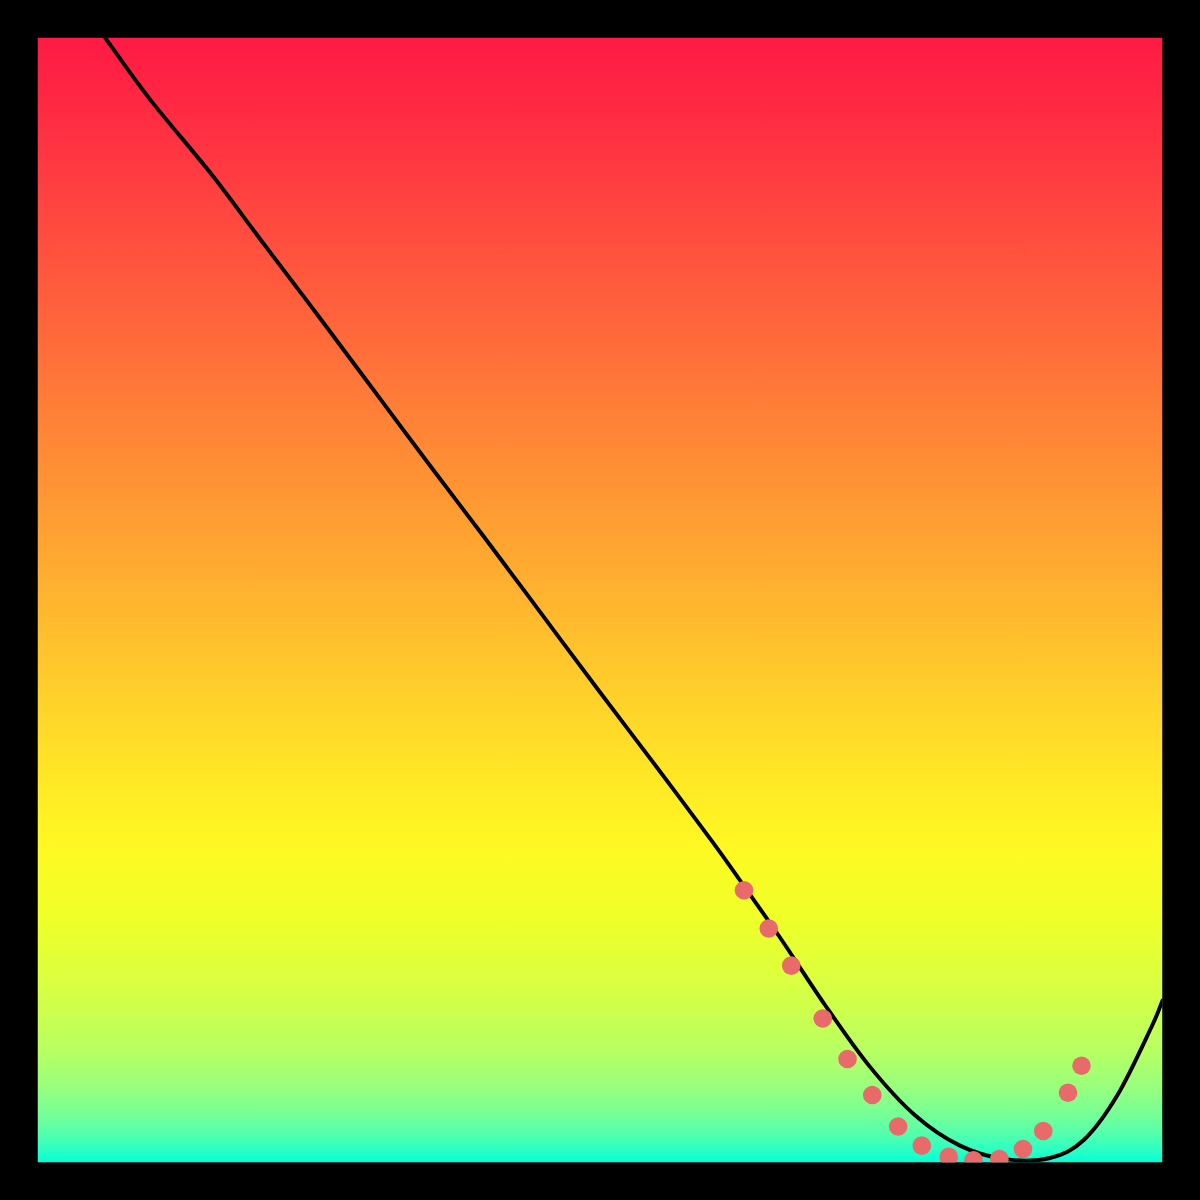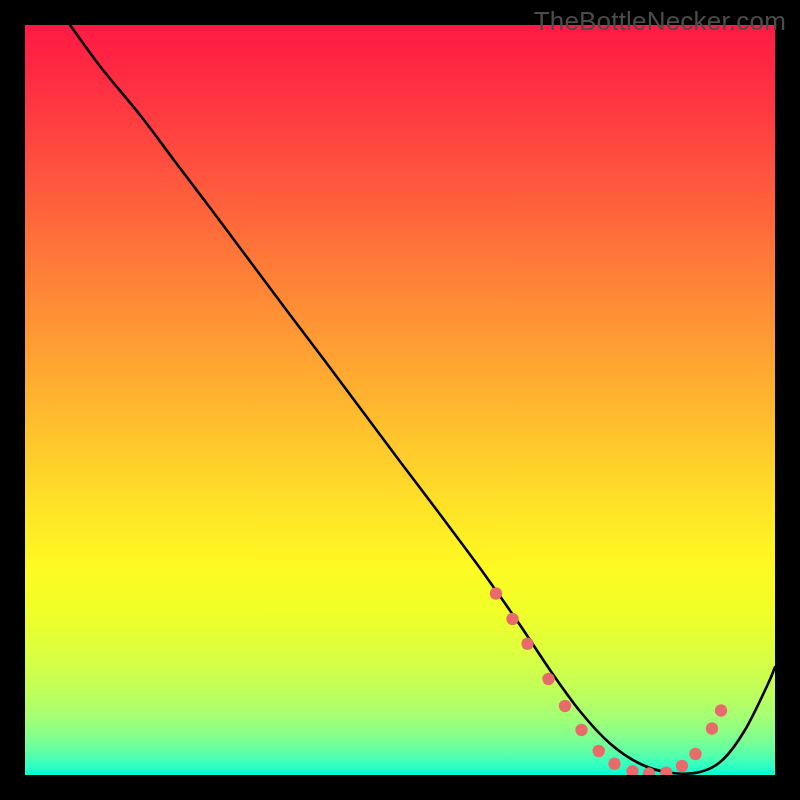--- a/index.html
+++ b/index.html
@@ -47,21 +47,20 @@
     top: 0;
     width: 750px;
     height: 750px;
   }
 </style>
 </head>
 <body>
 
 <div class="frame">
 
-  <div class="watermark">TheBottleNecker.com</div>
 
   <div class="plot">
 
     <svg class="gradient-bg" viewBox="0 0 750 750" preserveAspectRatio="none">
       <defs>
         <linearGradient id="bg-grad" x1="0" y1="0" x2="0" y2="1">
         <stop offset="0.00%" stop-color="#ff1a44"></stop>
             <stop offset="6.00%" stop-color="#ff2943"></stop>
             <stop offset="12.00%" stop-color="#ff3b41"></stop>
             <stop offset="18.00%" stop-color="#ff4e3f"></stop>

